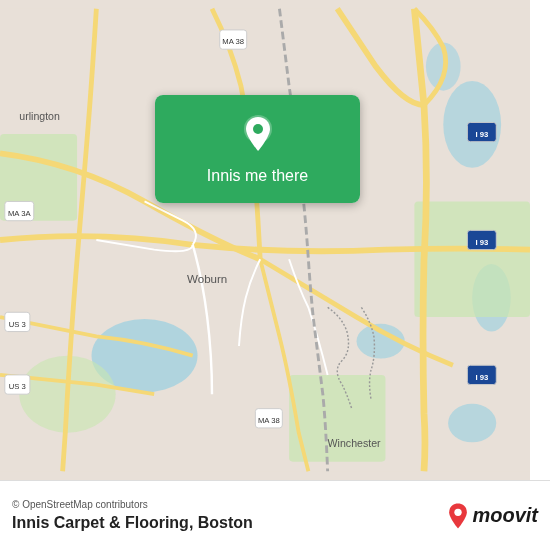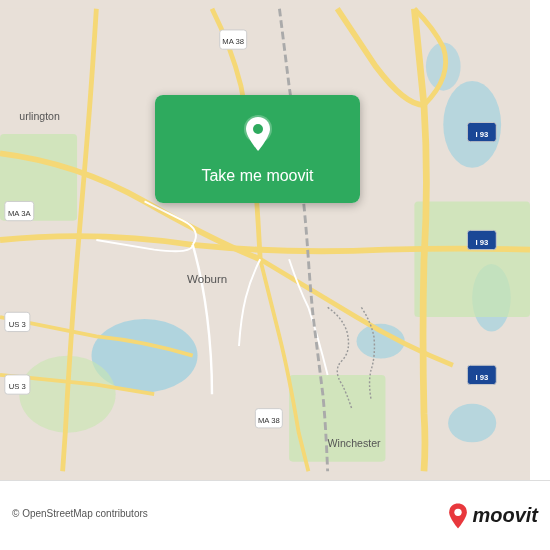--- a/index.html
+++ b/index.html
@@ -197,28 +197,29 @@
   </svg>
 
   <div id="popup-card">
     <div id="popup-green-section">
 
       <svg id="popup-pin-icon" viewBox="0 0 40 40" xmlns="http://www.w3.org/2000/svg">
         <circle cx="20" cy="16" r="14" fill="white" opacity="0.25"></circle>
         <path d="M20 4 C13 4 8 9 8 16 C8 24 20 38 20 38 C20 38 32 24 32 16 C32 9 27 4 20 4Z" fill="white"></path>
         <circle cx="20" cy="16" r="5" fill="#2eaa5e"></circle>
       </svg>
-      <button id="popup-button">Take me moovit</button>
+      <button id="popup-button">Innis me there</button>
     </div>
   </div>
 </div>
 
 <div id="bottom-bar">
   <div id="bottom-left">
     <span id="attribution-text">© OpenStreetMap contributors</span>
+    <span id="place-name">Innis Carpet &amp; Flooring, Boston</span>
   </div>
   <div id="moovit-logo">
 
     <svg id="moovit-pin" viewBox="0 0 28 38" xmlns="http://www.w3.org/2000/svg">
       <path d="M14 2 C7 2 2 7 2 14 C2 22 14 36 14 36 C14 36 26 22 26 14 C26 7 21 2 14 2Z" fill="#e8383d"></path>
       <circle cx="14" cy="14" r="5" fill="white"></circle>
     </svg>
     <span id="moovit-text">moovit</span>
   </div>
 </div>

